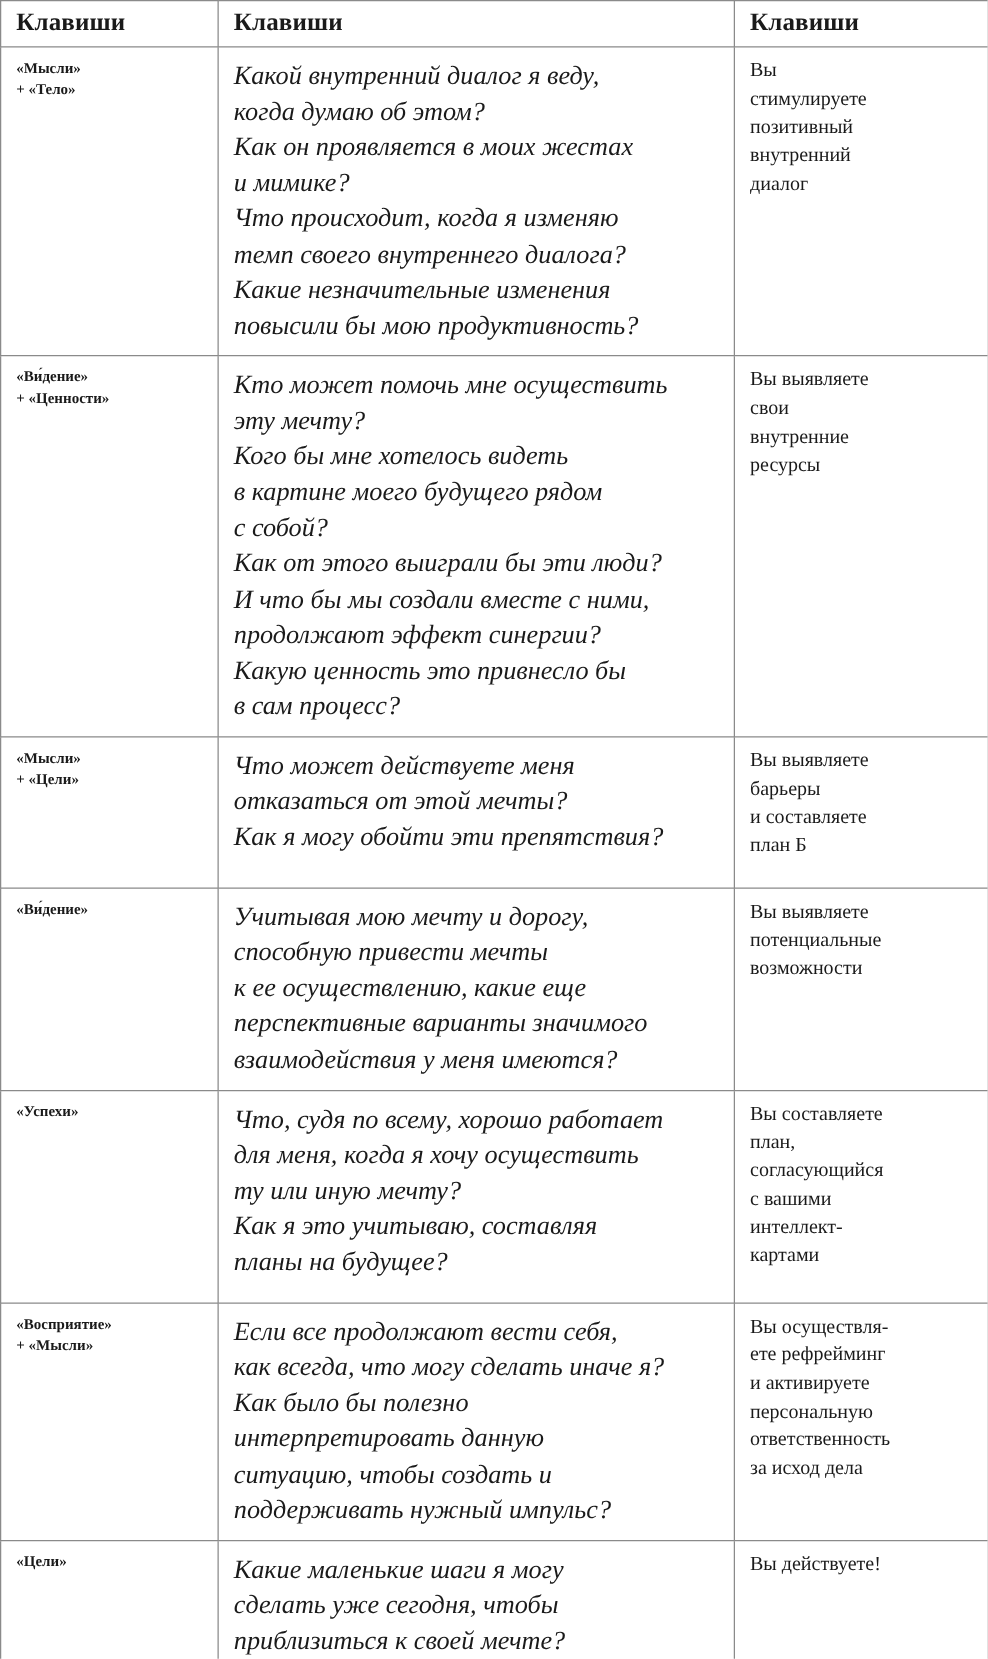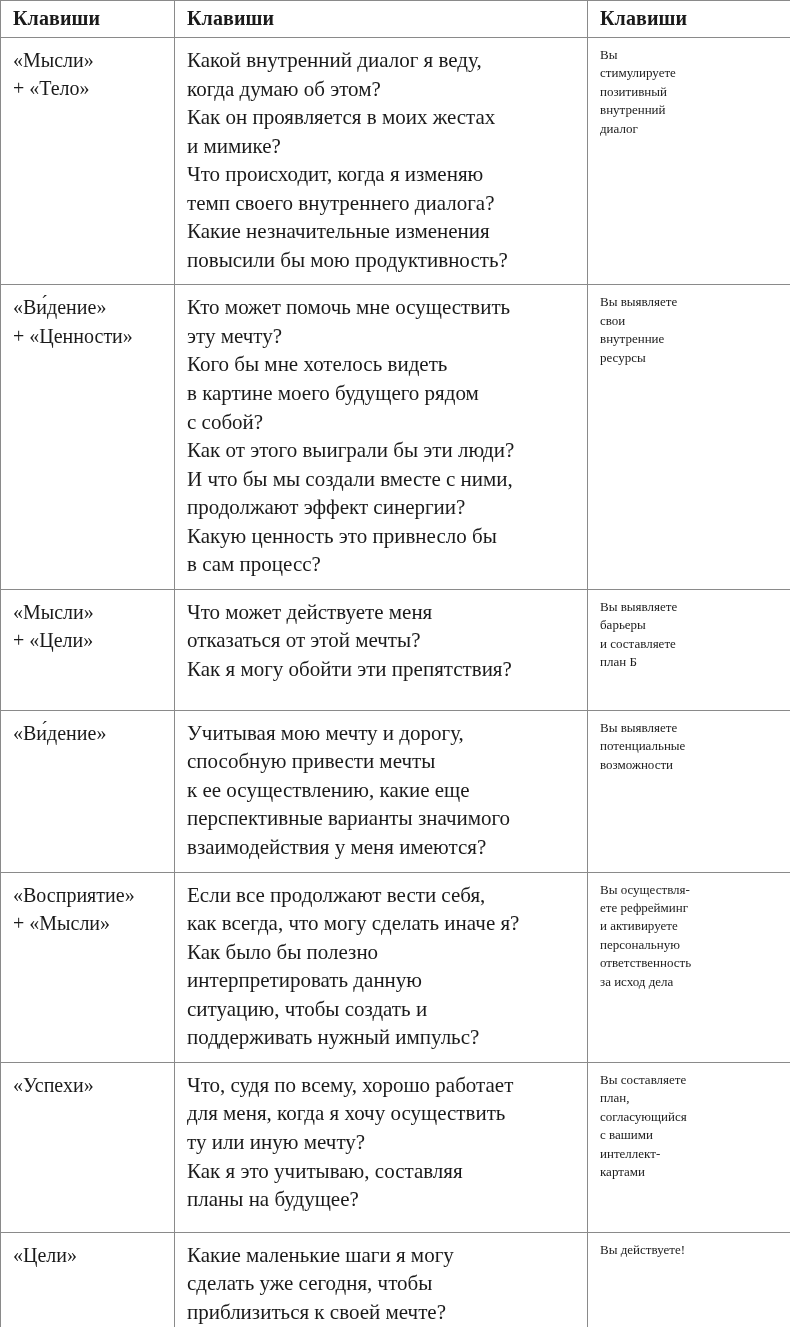--- a/index.html
+++ b/index.html
@@ -43,37 +43,39 @@
   table.keys-table thead th {
     font-weight: bold;
     font-size: 20px;
     line-height: 1.15;
     padding-top: 6px;
     padding-bottom: 7px;
     letter-spacing: 0.1px;
   }
 
   td.cell-keys {
-    font-size: 20px;
+    font-size: 12px;
     line-height: 1.42;
     white-space: pre-line;
     padding-top: 10px;
+    font-weight: bold;
   }
 
   td.cell-questions {
     font-size: 21px;
     line-height: 1.36;
     white-space: pre-line;
     padding-top: 10px;
     padding-left: 13px;
     padding-right: 6px;
+    font-style: italic;
   }
 
   td.cell-benefit {
-    font-size: 13px;
+    font-size: 16px;
     line-height: 1.42;
     white-space: pre-line;
     padding-top: 10px;
     padding-left: 12px;
     padding-right: 6px;
   }
 
   
   tr[data-row="0"] td { height: 210px; }
   tr[data-row="1"] td { height: 252px; }
@@ -151,50 +153,50 @@
         <td class="cell-keys">«Ви́дение»</td>
         <td class="cell-questions">Учитывая мою мечту и дорогу,
 способную привести мечты
 к ее осуществлению, какие еще
 перспективные варианты значимого
 взаимодействия у меня имеются?</td>
         <td class="cell-benefit">Вы выявляете
 потенциальные
 возможности</td>
       </tr>
+      <tr data-row="5">
+        <td class="cell-keys">«Успехи»</td>
+        <td class="cell-questions">Что, судя по всему, хорошо работает
+для меня, когда я хочу осуществить
+ту или иную мечту?
+Как я это учитываю, составляя
+планы на будущее?</td>
+        <td class="cell-benefit">Вы составляете
+план,
+согласующийся
+с вашими
+интеллект-
+картами</td>
+      </tr>
       <tr data-row="4">
         <td class="cell-keys">«Восприятие»
 + «Мысли»</td>
         <td class="cell-questions">Если все продолжают вести себя,
 как всегда, что могу сделать иначе я?
 Как было бы полезно
 интерпретировать данную
 ситуацию, чтобы создать и
 поддерживать нужный импульс?</td>
         <td class="cell-benefit">Вы осуществля-
 ете рефрейминг
 и активируете
 персональную
 ответственность
 за исход дела</td>
       </tr>
-      <tr data-row="5">
-        <td class="cell-keys">«Успехи»</td>
-        <td class="cell-questions">Что, судя по всему, хорошо работает
-для меня, когда я хочу осуществить
-ту или иную мечту?
-Как я это учитываю, составляя
-планы на будущее?</td>
-        <td class="cell-benefit">Вы составляете
-план,
-согласующийся
-с вашими
-интеллект-
-картами</td>
-      </tr>
       <tr data-row="6">
         <td class="cell-keys">«Цели»</td>
         <td class="cell-questions">Какие маленькие шаги я могу
 сделать уже сегодня, чтобы
 приблизиться к своей мечте?
 Каков мой план? Когда и что
 я буду делать? Что будет служить
 мне напоминанием? Как я буду
 отчитываться перед самим собой
 о прогрессе?</td>

